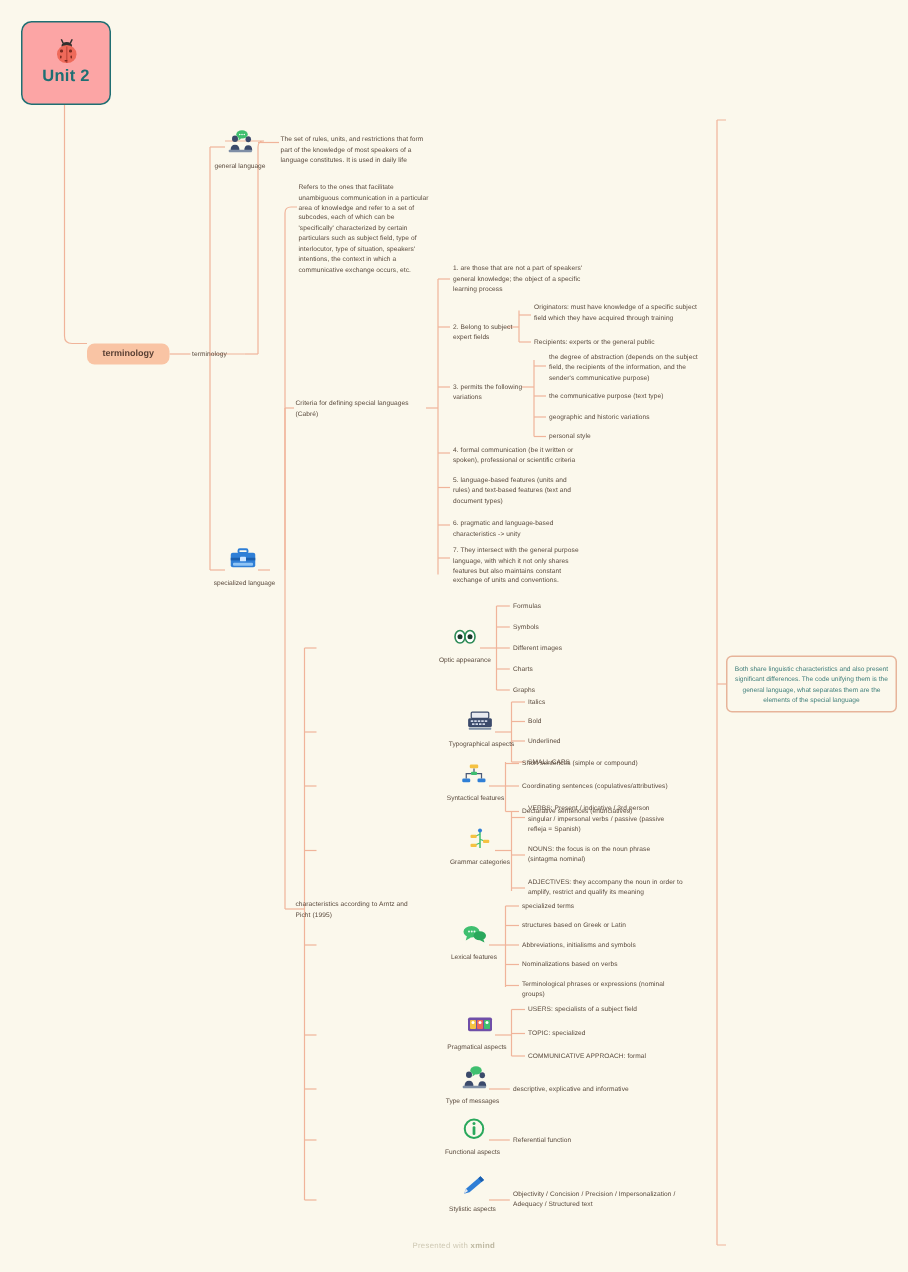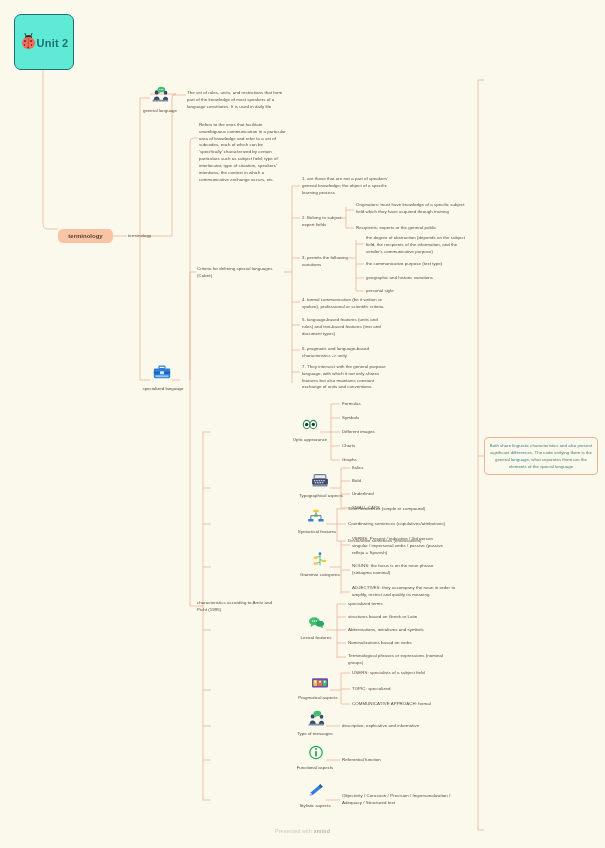--- a/index.html
+++ b/index.html
@@ -13,22 +13,22 @@
   }
   .canvas{position:absolute;inset:0;}
   svg.wires{position:absolute;left:0;top:0;width:605px;height:848px;pointer-events:none;}
 
   .node{position:absolute;}
 
   
   #root-node{
     left:14px;top:14px;width:58px;height:54px;
     border:1.6px solid #1f6f73;border-radius:7px;
-    background:#5eead4;
-    display:flex;flex-direction:row;align-items:center;justify-content:center;
+    background:#fca5a5;
+    display:flex;flex-direction:column;align-items:center;justify-content:center;
   }
   #root-node .root-label{
     font-size:11px;font-weight:700;color:#1f6f73;letter-spacing:.2px;margin-top:2px;
   }
   .bug{width:17px;height:15px;position:relative;margin-bottom:1px;}
   .bug .body{position:absolute;left:2px;top:3px;width:13px;height:12px;border-radius:50% 50% 48% 48%;
     background:#ef6a5a;}
   .bug .head{position:absolute;left:5px;top:1px;width:7px;height:5px;border-radius:50%;background:#32302e;}
   .bug .ant{position:absolute;top:-1px;width:1px;height:3px;background:#32302e;}
   .bug .ant.l{left:5px;transform:rotate(-25deg);}

